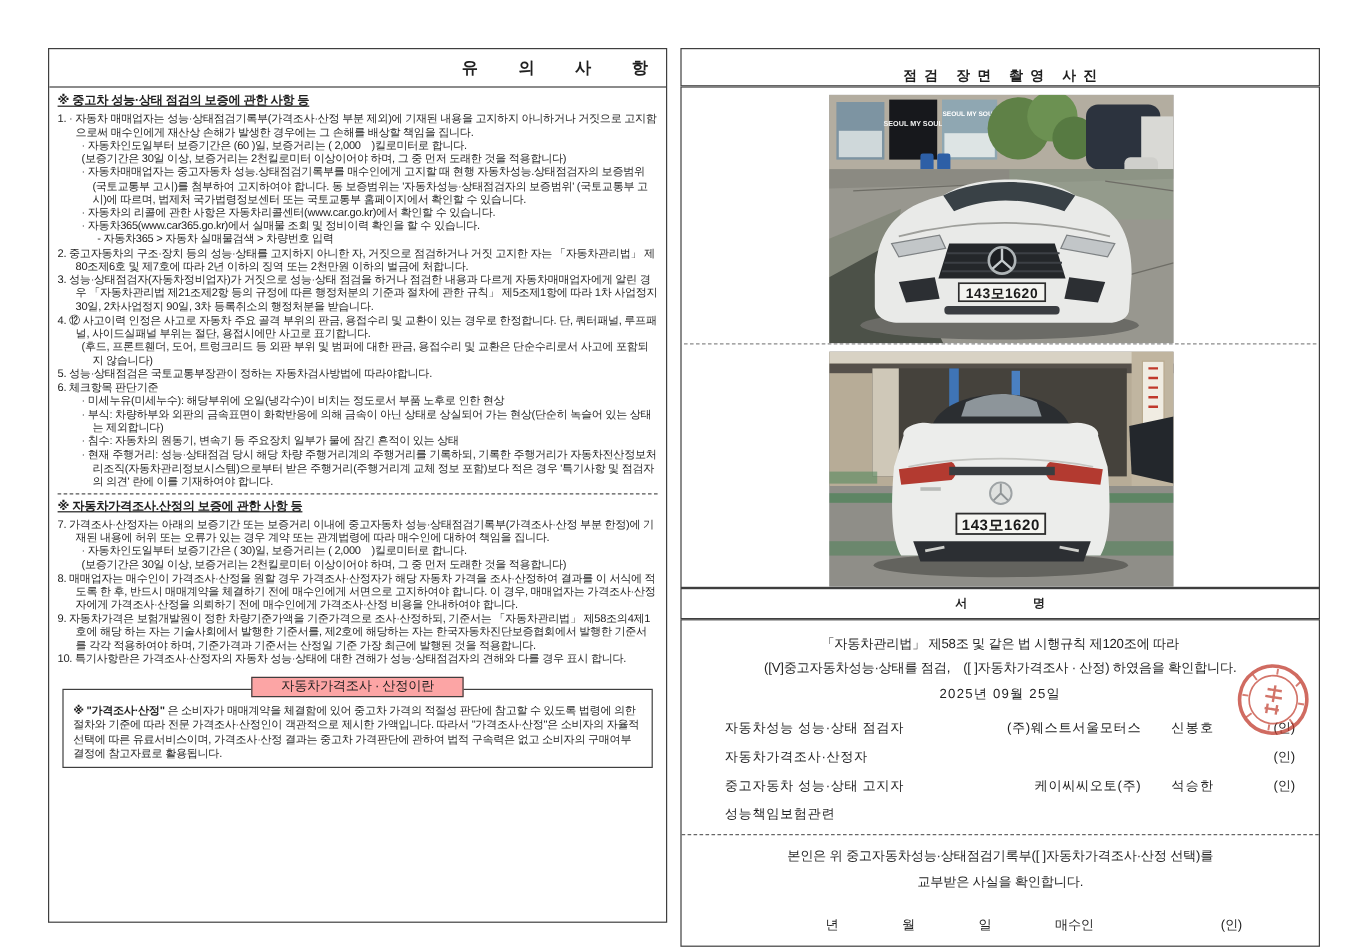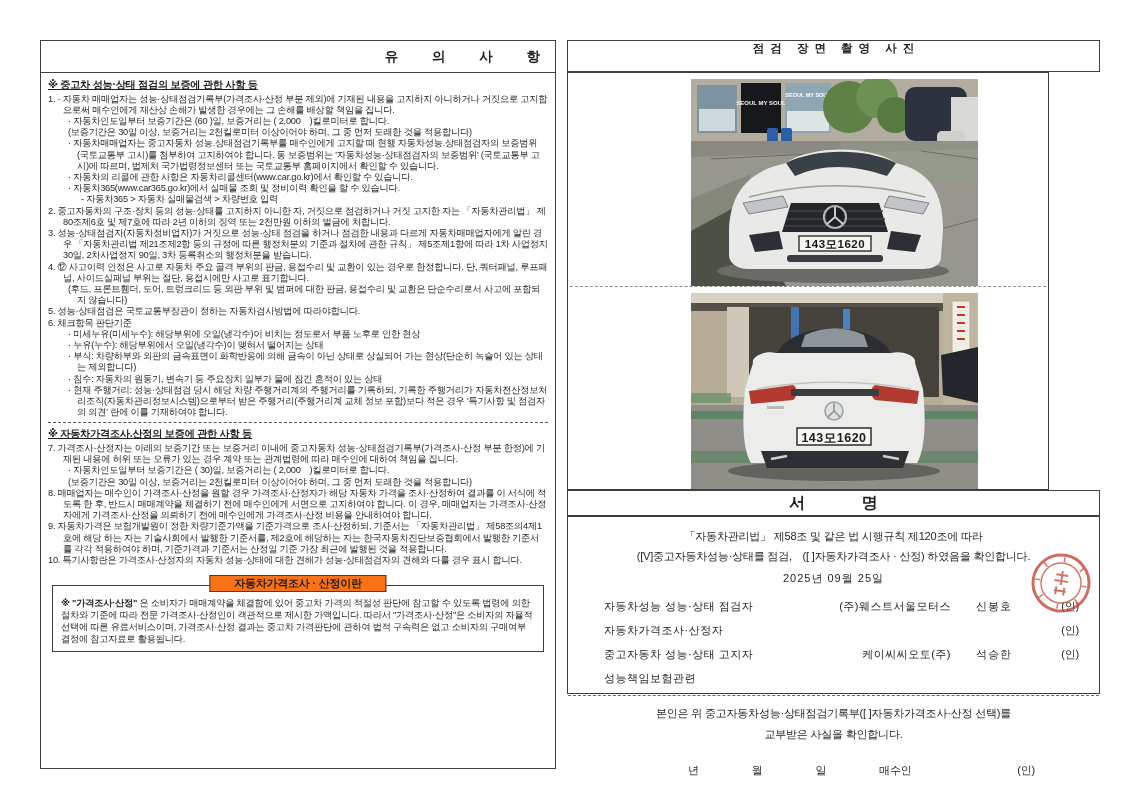--- a/index.html
+++ b/index.html
@@ -16,36 +16,36 @@
   .notice{padding:4px 7px 0;font-size:9.25px;line-height:11.2px;letter-spacing:-0.25px}
   .nline{white-space:normal}
   .nline.h{font-weight:bold;text-decoration:underline;font-size:10.2px;line-height:13.5px;margin:1px 0 2px}
   .nline.d{border-top:1.3px dashed #555;height:0;margin:4px 0;padding:0;text-indent:0}
   .ind0{padding-left:15px;text-indent:-15px}
   .ind1{padding-left:29px;text-indent:-9px}
   .ind2{padding-left:41px;text-indent:-8px}
 
   .pricebox{position:relative;border:1.4px solid #3f3f3f;margin:15px 4px 0;padding:11px 8px 5px}
   .pricebox-title{position:absolute;top:-11px;left:50%;transform:translateX(-50%);
-    background:#f97316;border:1.4px solid #3f3f3f;padding:2px 24px;font-weight:bold;font-size:11px;white-space:nowrap}
+    background:#fca5a5;border:1.4px solid #3f3f3f;padding:2px 24px;font-weight:normal;font-size:11px;white-space:nowrap}
   .pricebox p{margin:0;font-size:9.25px;line-height:12.1px;letter-spacing:-0.25px}
   .bold{font-weight:bold}
 
   
-  #rheader{left:567px;top:40px;width:533px;height:32px;display:flex;align-items:flex-start;justify-content:center;
+  #rheader{left:567px;top:40px;width:533px;height:32px;display:flex;align-items:flex-end;justify-content:center;
     font-weight:bold;font-size:11.5px;letter-spacing:6px;text-indent:6px}
-  #rphotos{left:567px;top:72px;width:482px;height:418px}
+  #rphotos{left:567px;top:72px;width:533px;height:418px}
   .photo{position:absolute;left:123px;width:287px;overflow:hidden;background:#aaa}
   #photo-front{top:6px;height:207px}
   #photo-rear{top:220px;height:196px}
   .photo-divider{position:absolute;top:213px;left:2px;right:2px;border-top:1.3px dashed #8a8a8a}
 
   #rsign-h{left:567px;top:490px;width:533px;height:26px;display:flex;align-items:center;justify-content:center;
-    font-weight:bold;font-size:16px;letter-spacing:26px;text-indent:26px}
-  #rsign{left:567px;top:516px;width:533px;height:178px;font-size:11px;letter-spacing:-0.2px}
+    font-weight:bold;font-size:10px;letter-spacing:26px;text-indent:26px}
+  #rsign{left:567px;top:516px;width:533px;height:273px;font-size:11px;letter-spacing:-0.2px}
   .sc{text-align:center}
   .sline1{margin-top:12px}
   .sline2{margin-top:5px}
   .sdate{margin-top:7px;letter-spacing:1px}
   .srows{margin-top:8px;padding:0 20px 0 36px}
   .srow{display:flex;height:24px;align-items:center}
   .slabel{width:228px;letter-spacing:0.5px}
   .scompany{flex:1;text-align:right;letter-spacing:0.5px}
   .sname{width:86px;text-align:center;letter-spacing:1px}
   .sseal{width:42px;text-align:right}
@@ -86,21 +86,20 @@
       <div class="nline ind0">4. ⑫ 사고이력 인정은 사고로 자동차 주요 골격 부위의 판금, 용접수리 및 교환이 있는 경우로 한정합니다. 단, 쿼터패널, 루프패널, 사이드실패널 부위는 절단, 용접시에만 사고로 표기합니다.</div>
 
       <div class="nline ind1">(후드, 프론트휀더, 도어, 트렁크리드 등 외판 부위 및 범퍼에 대한 판금, 용접수리 및 교환은 단순수리로서 사고에 포함되지 않습니다)</div>
 
       <div class="nline ind0">5. 성능·상태점검은 국토교통부장관이 정하는 자동차검사방법에 따라야합니다.</div>
 
       <div class="nline ind0">6. 체크항목 판단기준</div>
 
       <div class="nline ind1">· 미세누유(미세누수): 해당부위에 오일(냉각수)이 비치는 정도로서 부품 노후로 인한 현상</div>
 
-      <div class="nline ind1">· 누유(누수): 해당부위에서 오일(냉각수)이 맺혀서 떨어지는 상태</div>
 
       <div class="nline ind1">· 부식: 차량하부와 외판의 금속표면이 화학반응에 의해 금속이 아닌 상태로 상실되어 가는 현상(단순히 녹슬어 있는 상태는 제외합니다)</div>
 
       <div class="nline ind1">· 침수: 자동차의 원동기, 변속기 등 주요장치 일부가 물에 잠긴 흔적이 있는 상태</div>
 
       <div class="nline ind1">· 현재 주행거리: 성능·상태점검 당시 해당 차량 주행거리계의 주행거리를 기록하되, 기록한 주행거리가 자동차전산정보처리조직(자동차관리정보시스템)으로부터 받은 주행거리(주행거리계 교체 정보 포함)보다 적은 경우 '특기사항 및 점검자의 의견' 란에 이를 기재하여야 합니다.</div>
 
       <div class="nline d"></div>
 
       <div class="nline h">※ 자동차가격조사.산정의 보증에 관한 사항 등</div>

